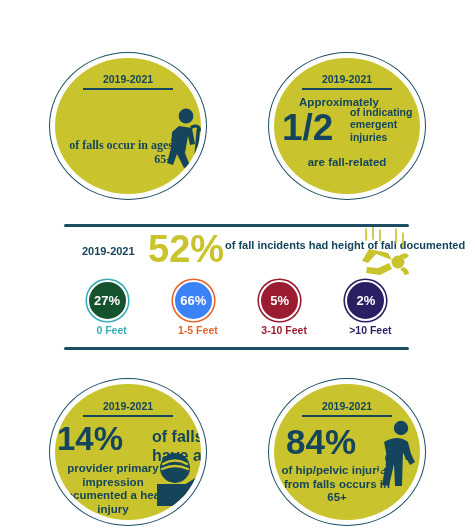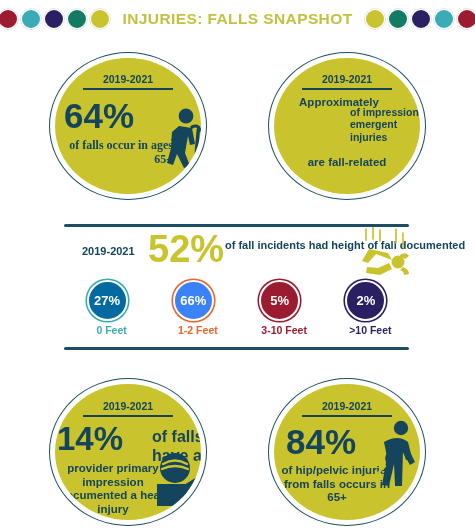--- a/index.html
+++ b/index.html
@@ -130,60 +130,43 @@
     color:#ffffff;font-weight:bold;font-size:13px;
     border:2.5px solid #ffffff;
   }
   .smalllabel{margin-top:3px;font-size:10.5px;font-weight:600;padding-left:9px;}
 </style>
 </head>
 <body>
 
 <div class="page">
 
-  <div class="header">
-    <div class="dots" id="dots-left">
-        <div class="dot" style="background: rgb(155, 27, 48);"></div>
-        <div class="dot" style="background: rgb(58, 172, 182);"></div>
-        <div class="dot" style="background: rgb(43, 31, 99);"></div>
-        <div class="dot" style="background: rgb(19, 122, 99);"></div>
-        <div class="dot" style="background: rgb(201, 196, 46);"></div>
-      </div>
-    <div class="header-title">INJURIES: FALLS SNAPSHOT</div>
-    <div class="dots" id="dots-right">
-        <div class="dot" style="background: rgb(201, 196, 46);"></div>
-        <div class="dot" style="background: rgb(19, 122, 99);"></div>
-        <div class="dot" style="background: rgb(43, 31, 99);"></div>
-        <div class="dot" style="background: rgb(58, 172, 182);"></div>
-        <div class="dot" style="background: rgb(155, 27, 48);"></div>
-      </div>
-  </div>
 
   <div class="bigcircle" id="c1">
     <div class="inner">
       <div class="yr">2019-2021</div>
-      <div class="stat-big n">64%</div>
       <div class="stat-sub s">of falls occur in ages 65+</div>
       <div class="icon-wrap" style="left:104px;top:50px;">
         <svg width="52" height="62" viewBox="0 0 52 62">
           <circle cx="27" cy="8" r="7.4" fill="#14455c"></circle>
           <path d="M20 18 L33 20 L36 36 L31 37 L29 28 L26 45 L31 58 L25 60 L18 46 L14 57 L8 55 L12 40 L13 24 Z" fill="#14455c"></path>
           <path d="M18 21 L12 32 L17 34 L22 25 Z" fill="#14455c"></path>
           <rect x="36" y="20" width="3.4" height="40" rx="1.6" fill="#14455c" transform="rotate(5 37 40)"></rect>
           <path d="M33 19 q6 -3 8 3" stroke="#14455c" stroke-width="3.2" fill="none" stroke-linecap="round"></path>
         </svg>
       </div>
     </div>
   </div>
 
   <div class="bigcircle" id="c2">
     <div class="inner">
       <div class="yr">2019-2021</div>
       <div class="appr">Approximately</div>
-      <div class="stat-sub s">of impression emergent injuries</div>
+      <div class="stat-big n">1/2</div>
+      <div class="stat-sub s">of indicating emergent injuries</div>
       <div class="tail">are fall-related</div>
     </div>
   </div>
 
   <div class="rule" id="rule-top"></div>
 
   <div class="mid-year">2019-2021</div>
   <div class="mid-pct">52%</div>
   <div class="mid-txt">of fall incidents had height of fall documented</div>
 
@@ -199,26 +182,26 @@
       <circle cx="42" cy="35" r="6.5" fill="#c9c42e"></circle>
       <path d="M36 33 L20 27 L12 36 L6 34 L13 22 L32 26 Z" fill="#c9c42e"></path>
       <path d="M33 36 L22 41 L11 40 L10 46 L24 48 L36 42 Z" fill="#c9c42e"></path>
       <path d="M44 28 q6 -4 9 1 l-4 3 q-3 -3 -6 0 Z" fill="#c9c42e"></path>
       <path d="M47 40 q6 2 6 7 l-5 1 q0 -4 -4 -5 Z" fill="#c9c42e"></path>
     </svg>
   </div>
 
   <div class="smallrow" id="smallrow">
       <div class="smallitem">
-        <div class="smallcircle" style="background: #0369a1; box-shadow: rgb(58, 172, 182) 0px 0px 0px 1.6px;">27%</div>
+        <div class="smallcircle" style="background: #14532d; box-shadow: rgb(58, 172, 182) 0px 0px 0px 1.6px;">27%</div>
         <div class="smalllabel" style="color: rgb(58, 172, 182);">0 Feet</div>
       </div>
       <div class="smallitem">
         <div class="smallcircle" style="background: #3b82f6; box-shadow: rgb(232, 100, 42) 0px 0px 0px 1.6px;">66%</div>
-        <div class="smalllabel" style="color: rgb(232, 100, 42);">1-2 Feet</div>
+        <div class="smalllabel" style="color: rgb(232, 100, 42);">1-5 Feet</div>
       </div>
       <div class="smallitem">
         <div class="smallcircle" style="background: rgb(155, 27, 48); box-shadow: rgb(155, 27, 48) 0px 0px 0px 1.6px;">5%</div>
         <div class="smalllabel" style="color: rgb(155, 27, 48);">3-10 Feet</div>
       </div>
       <div class="smallitem">
         <div class="smallcircle" style="background: rgb(43, 31, 99); box-shadow: rgb(43, 31, 99) 0px 0px 0px 1.6px;">2%</div>
         <div class="smalllabel" style="color: rgb(43, 31, 99);">&gt;10 Feet</div>
       </div>
     </div>

